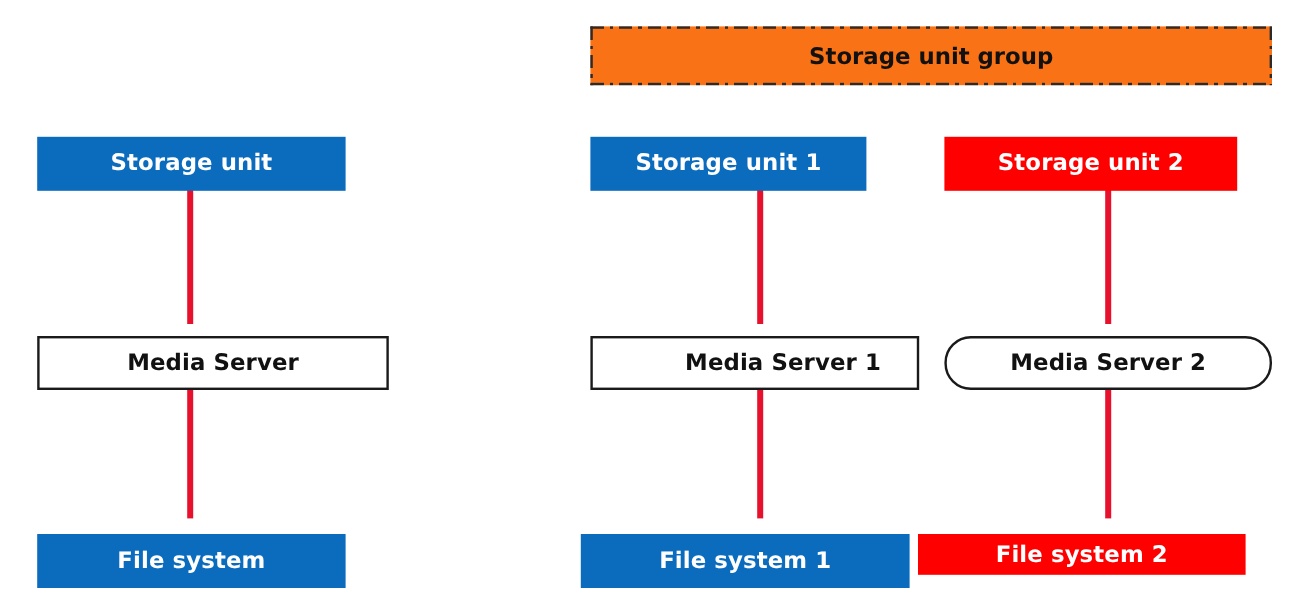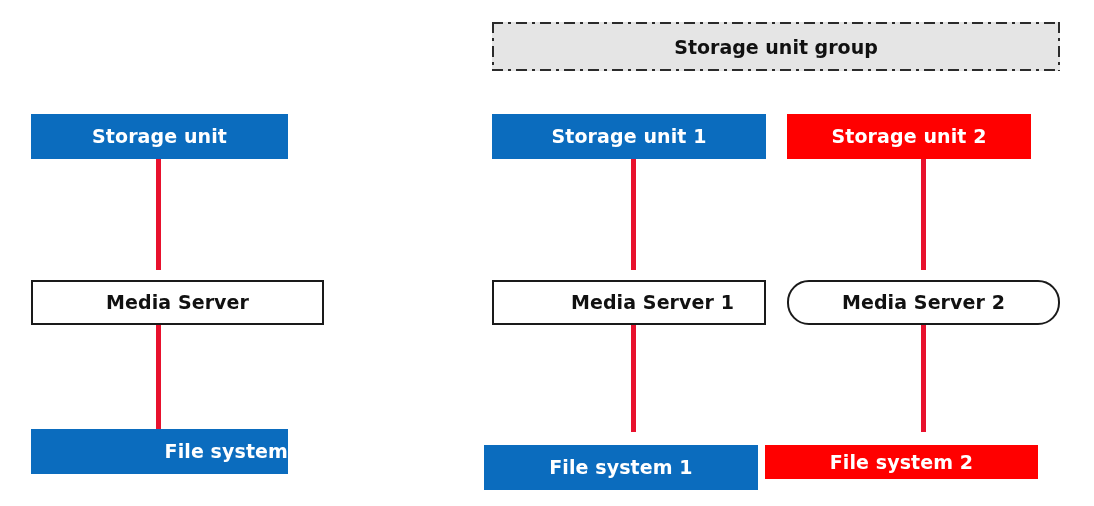--- a/index.html
+++ b/index.html
@@ -47,21 +47,21 @@
   .node.outline {
     background: #ffffff;
     color: #111111;
     border: 2px solid #1a1a1a;
   }
 
   
   .group-box {
     position: absolute;
     box-sizing: border-box;
-    background: #e5e5e5;
+    background: #f97316;
     color: #111111;
     font-weight: bold;
     font-size: 19px;
     display: flex;
     align-items: center;
     justify-content: center;
     z-index: 1;
     user-select: none;
   }
   
@@ -103,38 +103,38 @@
     <div class="connector" style="left:156px; top:294px; height:138px;"></div>
 
     <div class="node filled-blue" style="left:31px; top:93px; width:257px; height:45px;">
       <span>Storage unit</span>
     </div>
 
     <div class="node outline" style="left:31px; top:259px; width:293px; height:45px;">
       <span>Media Server</span>
     </div>
 
-    <div class="node filled-blue" style="left:31px; top:408px; width:257px; height:45px;justify-content:flex-end;">
+    <div class="node filled-blue" style="left:31px; top:424px; width:257px; height:45px;">
       <span>File system</span>
     </div>
 
   </div>
 
   <div>
 
     <div class="group-box" style="left:492px; top:22px; width:568px; height:49px;">
       <span class="dashdot-border"></span>
       <span class="group-label">Storage unit group</span>
     </div>
 
     <div class="connector" style="left:631px; top:130px; height:140px;"></div>
 
     <div class="connector" style="left:631px; top:294px; height:138px;"></div>
 
-    <div class="node filled-blue" style="left:492px; top:93px; width:274px; height:45px;">
+    <div class="node filled-blue" style="left:492px; top:93px; width:230px; height:45px;">
       <span>Storage unit 1</span>
     </div>
 
     <div class="node outline" style="left:492px; top:259px; width:274px; height:45px;padding-left:47px;">
       <span>Media Server 1</span>
     </div>
 
     <div class="node filled-blue" style="left:484px; top:424px; width:274px; height:45px;">
       <span>File system 1</span>
     </div>

